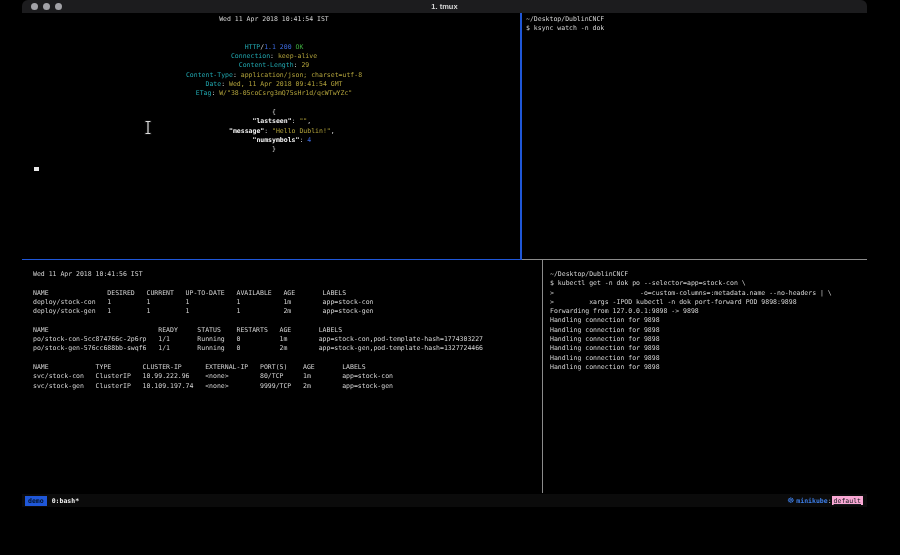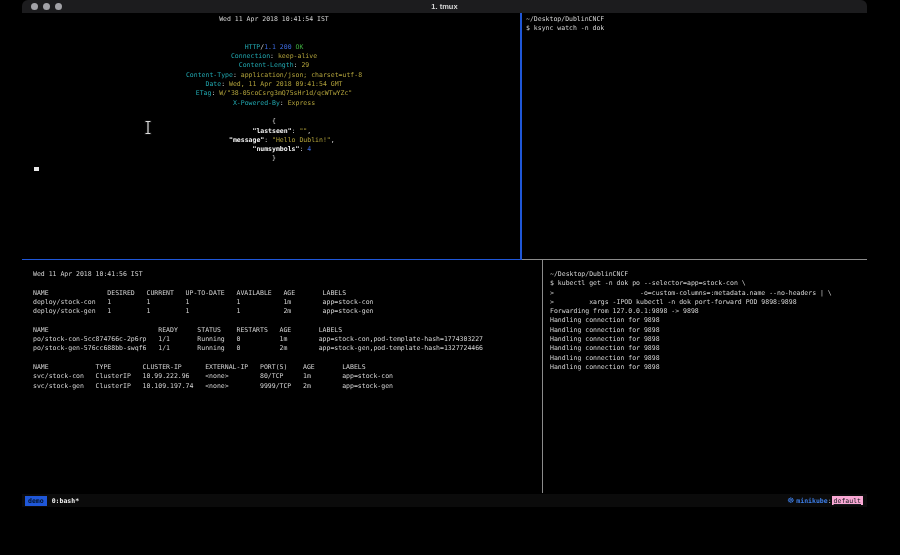--- a/index.html
+++ b/index.html
@@ -87,21 +87,20 @@
     <div class="pane pane-tl" id="pane-tl">
         <div class="tline">Wed 11 Apr 2018 10:41:54 IST</div>
         <div class="tline"></div>
         <div class="tline"></div>
         <div class="tline"><span class="c-cyan">HTTP</span><span class="c-fg">/</span><span class="c-blue">1.1 200</span><span class="c-fg"> </span><span class="c-green">OK</span></div>
         <div class="tline"><span class="c-cyan">Connection</span><span class="c-fg">: </span><span class="c-yellow">keep-alive</span></div>
         <div class="tline"><span class="c-cyan">Content-Length</span><span class="c-fg">: </span><span class="c-yellow">29</span></div>
         <div class="tline"><span class="c-cyan">Content-Type</span><span class="c-fg">: </span><span class="c-yellow">application/json; charset=utf-8</span></div>
         <div class="tline"><span class="c-cyan">Date</span><span class="c-fg">: </span><span class="c-yellow">Wed, 11 Apr 2018 09:41:54 GMT</span></div>
         <div class="tline"><span class="c-cyan">ETag</span><span class="c-fg">: </span><span class="c-yellow">W/"38-05coCsrg3mQ75sHr1d/qcWTwYZc"</span></div>
-        <div class="tline"><span class="c-cyan">X-Powered-By</span><span class="c-fg">: </span><span class="c-yellow">Express</span></div>
         <div class="tline"></div>
         <div class="tline">{</div>
         <div class="tline"><span class="c-fg">    </span><span class="c-key">"lastseen"</span><span class="c-fg">: </span><span class="c-str">""</span><span class="c-fg">,</span></div>
         <div class="tline"><span class="c-fg">    </span><span class="c-key">"message"</span><span class="c-fg">: </span><span class="c-str">"Hello Dublin!"</span><span class="c-fg">,</span></div>
         <div class="tline"><span class="c-fg">    </span><span class="c-key">"numsymbols"</span><span class="c-fg">: </span><span class="c-num">4</span></div>
         <div class="tline">}</div>
       </div>
     <div class="pane pane-tr" id="pane-tr">
         <div class="tline">~/Desktop/DublinCNCF</div>
         <div class="tline">$ ksync watch -n dok</div>

